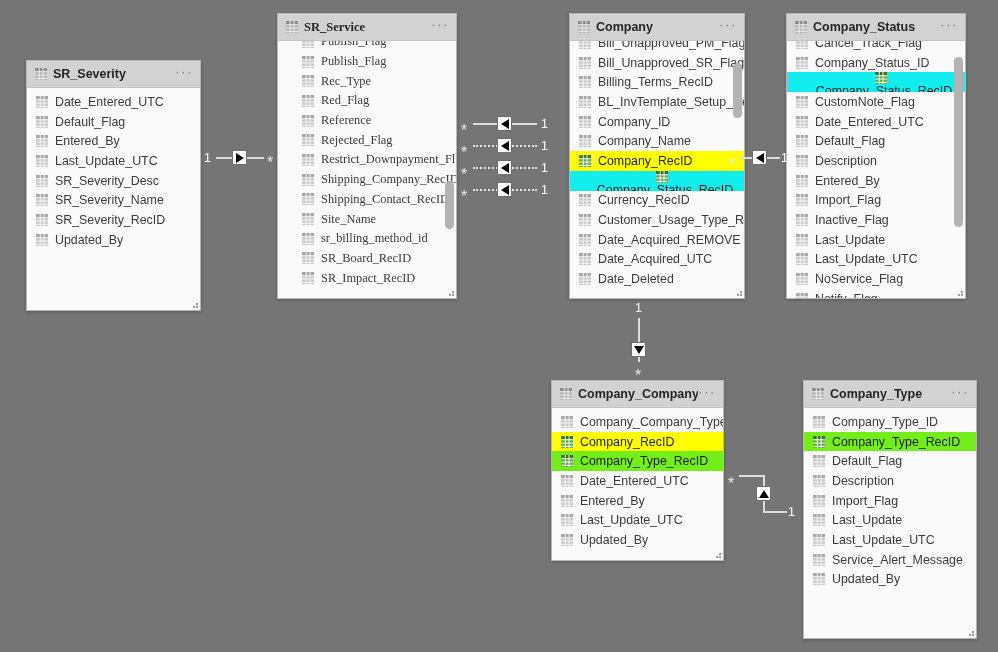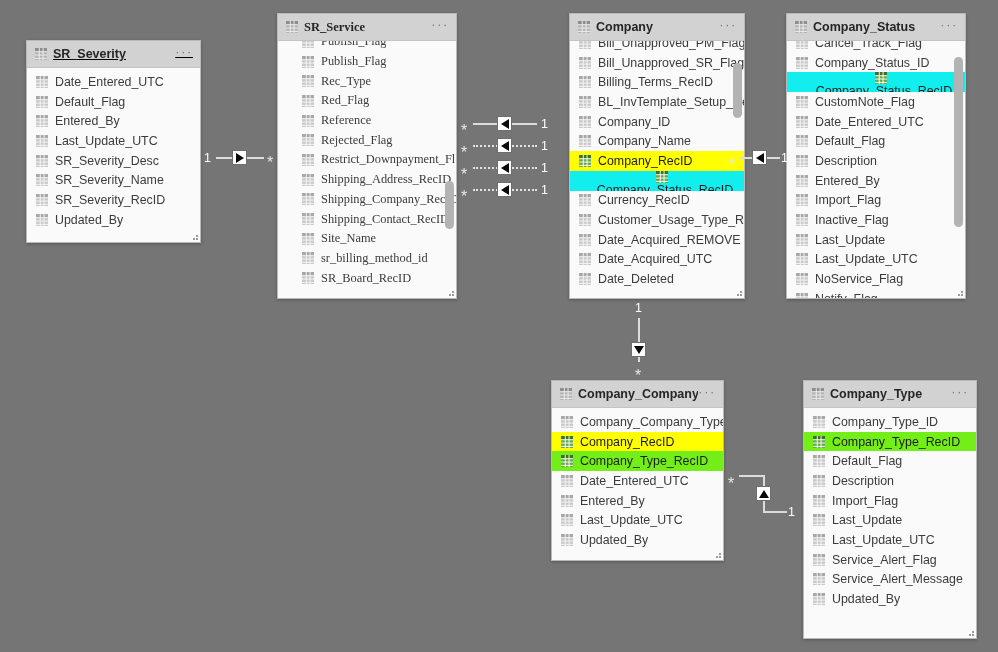--- a/index.html
+++ b/index.html
@@ -161,21 +161,21 @@
   .tri.left  { border-top: 5px solid transparent; border-bottom: 5px solid transparent; border-right: 8px solid #0a0a0a; }
   .tri.right { border-top: 5px solid transparent; border-bottom: 5px solid transparent; border-left: 8px solid #0a0a0a; }
   .tri.down  { border-left: 5px solid transparent; border-right: 5px solid transparent; border-top: 8px solid #0a0a0a; }
   .tri.up    { border-left: 5px solid transparent; border-right: 5px solid transparent; border-bottom: 8px solid #0a0a0a; }
 </style>
 </head>
 <body>
 
 <div id="canvas">
 
-  <div class="tbl" style="left:26px; top:40px; width:175px; height:203px;text-decoration:underline;">
+  <div class="tbl" style="left:26px; top:60px; width:175px; height:251px;">
     <div class="tbl-header">
       <span>
         <svg class="gicon" viewBox="0 0 12 12" aria-hidden="true">
           <rect x="0" y="0" width="12" height="12" fill="#b5b5b5"></rect>
           <rect x="0" y="0" width="12" height="3.3" fill="#8d8d8d"></rect>
           <rect x="3.8" y="0" width="0.9" height="12" fill="#f0f0f0"></rect>
           <rect x="7.6" y="0" width="0.9" height="12" fill="#f0f0f0"></rect>
           <rect x="0" y="3.3" width="12" height="0.9" fill="#f0f0f0"></rect>
           <rect x="0" y="6.6" width="12" height="0.9" fill="#f0f0f0"></rect>
           <rect x="0" y="9.9" width="12" height="0.9" fill="#f0f0f0"></rect>
@@ -428,34 +428,20 @@
               <svg class="gicon" viewBox="0 0 12 12" aria-hidden="true">
                 <rect x="0" y="0" width="12" height="12" fill="#c9c9c9"></rect>
                 <rect x="0" y="0" width="12" height="3.3" fill="#a8a8a8"></rect>
                 <rect x="3.8" y="0" width="0.9" height="12" fill="#f7f7f7"></rect>
                 <rect x="7.6" y="0" width="0.9" height="12" fill="#f7f7f7"></rect>
                 <rect x="0" y="3.3" width="12" height="0.9" fill="#f7f7f7"></rect>
                 <rect x="0" y="6.6" width="12" height="0.9" fill="#f7f7f7"></rect>
                 <rect x="0" y="9.9" width="12" height="0.9" fill="#f7f7f7"></rect>
               </svg>
             </span>
-            <span class="row-label">Shipping_Address_RecID</span>
-          </div>
-          <div class="row">
-            <span>
-              <svg class="gicon" viewBox="0 0 12 12" aria-hidden="true">
-                <rect x="0" y="0" width="12" height="12" fill="#c9c9c9"></rect>
-                <rect x="0" y="0" width="12" height="3.3" fill="#a8a8a8"></rect>
-                <rect x="3.8" y="0" width="0.9" height="12" fill="#f7f7f7"></rect>
-                <rect x="7.6" y="0" width="0.9" height="12" fill="#f7f7f7"></rect>
-                <rect x="0" y="3.3" width="12" height="0.9" fill="#f7f7f7"></rect>
-                <rect x="0" y="6.6" width="12" height="0.9" fill="#f7f7f7"></rect>
-                <rect x="0" y="9.9" width="12" height="0.9" fill="#f7f7f7"></rect>
-              </svg>
-            </span>
             <span class="row-label">Shipping_Company_RecID</span>
           </div>
           <div class="row">
             <span>
               <svg class="gicon" viewBox="0 0 12 12" aria-hidden="true">
                 <rect x="0" y="0" width="12" height="12" fill="#c9c9c9"></rect>
                 <rect x="0" y="0" width="12" height="3.3" fill="#a8a8a8"></rect>
                 <rect x="3.8" y="0" width="0.9" height="12" fill="#f7f7f7"></rect>
                 <rect x="7.6" y="0" width="0.9" height="12" fill="#f7f7f7"></rect>
                 <rect x="0" y="3.3" width="12" height="0.9" fill="#f7f7f7"></rect>
@@ -499,20 +485,34 @@
                 <rect x="0" y="0" width="12" height="12" fill="#c9c9c9"></rect>
                 <rect x="0" y="0" width="12" height="3.3" fill="#a8a8a8"></rect>
                 <rect x="3.8" y="0" width="0.9" height="12" fill="#f7f7f7"></rect>
                 <rect x="7.6" y="0" width="0.9" height="12" fill="#f7f7f7"></rect>
                 <rect x="0" y="3.3" width="12" height="0.9" fill="#f7f7f7"></rect>
                 <rect x="0" y="6.6" width="12" height="0.9" fill="#f7f7f7"></rect>
                 <rect x="0" y="9.9" width="12" height="0.9" fill="#f7f7f7"></rect>
               </svg>
             </span>
             <span class="row-label">SR_Board_RecID</span>
+          </div>
+          <div class="row">
+            <span>
+              <svg class="gicon" viewBox="0 0 12 12" aria-hidden="true">
+                <rect x="0" y="0" width="12" height="12" fill="#c9c9c9"></rect>
+                <rect x="0" y="0" width="12" height="3.3" fill="#a8a8a8"></rect>
+                <rect x="3.8" y="0" width="0.9" height="12" fill="#f7f7f7"></rect>
+                <rect x="7.6" y="0" width="0.9" height="12" fill="#f7f7f7"></rect>
+                <rect x="0" y="3.3" width="12" height="0.9" fill="#f7f7f7"></rect>
+                <rect x="0" y="6.6" width="12" height="0.9" fill="#f7f7f7"></rect>
+                <rect x="0" y="9.9" width="12" height="0.9" fill="#f7f7f7"></rect>
+              </svg>
+            </span>
+            <span class="row-label">SR_Impact_RecID</span>
           </div>
         </div>
       <div class="sb-track">
         <div class="sb-thumb" style="top:140px; height:48px;"></div>
       </div>
       <div class="grip">
         <i style="right:0;bottom:0;"></i>
           <i style="right:3px;bottom:0;"></i>
           <i style="right:0;bottom:3px;"></i>
       </div>
@@ -1203,34 +1203,20 @@
               <svg class="gicon" viewBox="0 0 12 12" aria-hidden="true">
                 <rect x="0" y="0" width="12" height="12" fill="#c9c9c9"></rect>
                 <rect x="0" y="0" width="12" height="3.3" fill="#a8a8a8"></rect>
                 <rect x="3.8" y="0" width="0.9" height="12" fill="#f7f7f7"></rect>
                 <rect x="7.6" y="0" width="0.9" height="12" fill="#f7f7f7"></rect>
                 <rect x="0" y="3.3" width="12" height="0.9" fill="#f7f7f7"></rect>
                 <rect x="0" y="6.6" width="12" height="0.9" fill="#f7f7f7"></rect>
                 <rect x="0" y="9.9" width="12" height="0.9" fill="#f7f7f7"></rect>
               </svg>
             </span>
-            <span class="row-label">Service_Alert_Flag</span>
-          </div>
-          <div class="row">
-            <span>
-              <svg class="gicon" viewBox="0 0 12 12" aria-hidden="true">
-                <rect x="0" y="0" width="12" height="12" fill="#c9c9c9"></rect>
-                <rect x="0" y="0" width="12" height="3.3" fill="#a8a8a8"></rect>
-                <rect x="3.8" y="0" width="0.9" height="12" fill="#f7f7f7"></rect>
-                <rect x="7.6" y="0" width="0.9" height="12" fill="#f7f7f7"></rect>
-                <rect x="0" y="3.3" width="12" height="0.9" fill="#f7f7f7"></rect>
-                <rect x="0" y="6.6" width="12" height="0.9" fill="#f7f7f7"></rect>
-                <rect x="0" y="9.9" width="12" height="0.9" fill="#f7f7f7"></rect>
-              </svg>
-            </span>
             <span class="row-label">Service_Alert_Message</span>
           </div>
           <div class="row">
             <span>
               <svg class="gicon" viewBox="0 0 12 12" aria-hidden="true">
                 <rect x="0" y="0" width="12" height="12" fill="#c9c9c9"></rect>
                 <rect x="0" y="0" width="12" height="3.3" fill="#a8a8a8"></rect>
                 <rect x="3.8" y="0" width="0.9" height="12" fill="#f7f7f7"></rect>
                 <rect x="7.6" y="0" width="0.9" height="12" fill="#f7f7f7"></rect>
                 <rect x="0" y="3.3" width="12" height="0.9" fill="#f7f7f7"></rect>

